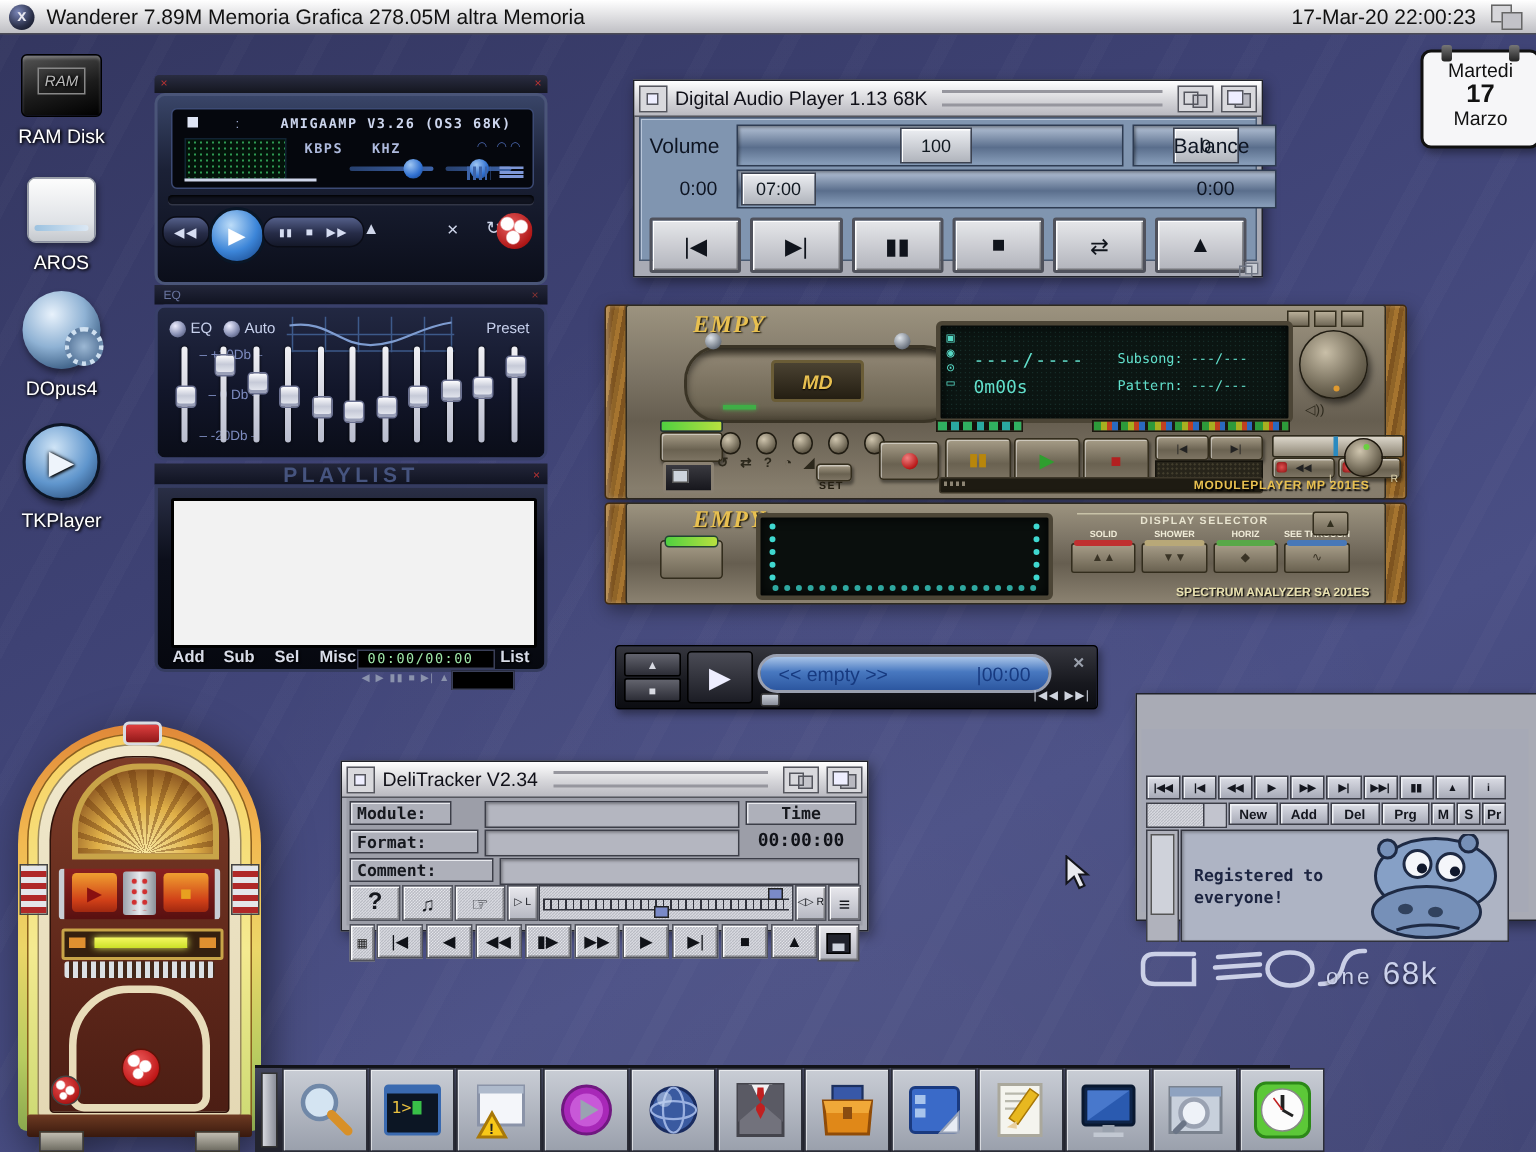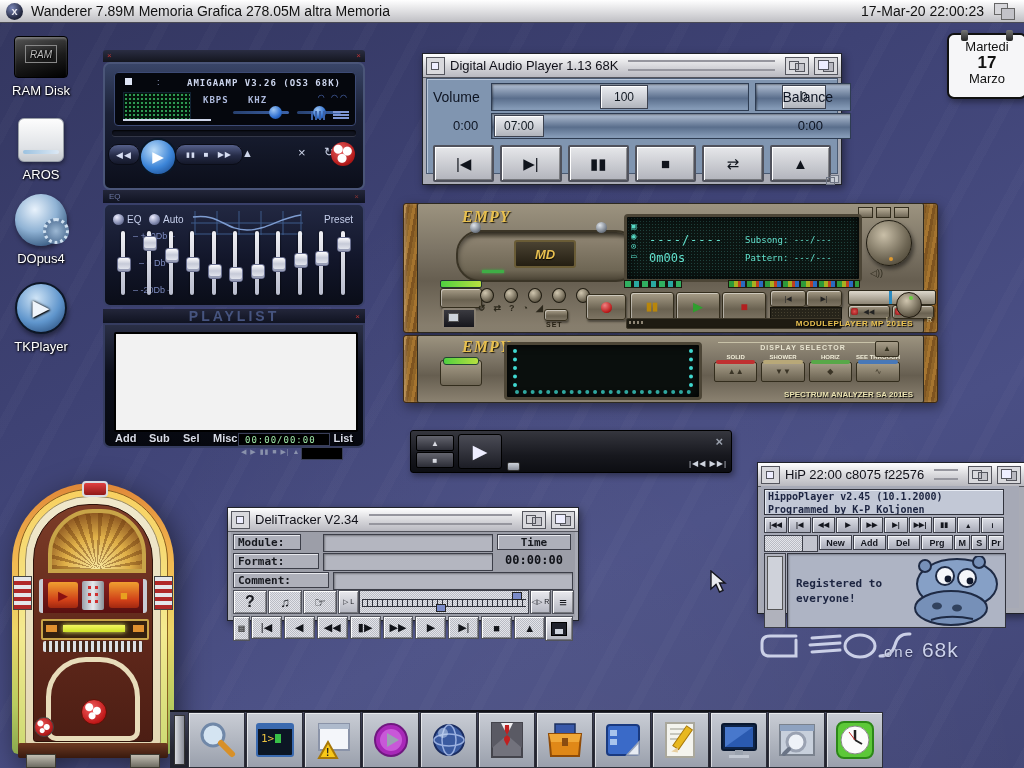--- a/index.html
+++ b/index.html
@@ -622,20 +622,24 @@
   <div id="minibar" class="abs">
     <div class="sb" style="top:4px;">
         <span>▲</span>
       </div>
     <div class="sb" style="top:21px;">
         <span>■</span>
       </div>
     <div class="play">
         <span>▶</span>
       </div>
+    <div class="pill">
+      <span>&lt;&lt; empty &gt;&gt;</span>
+      <span>|00:00</span>
+    </div>
     <div class="nub"></div>
     <div class="x">×</div>
     <div class="seekpair">|◀◀ ▶▶|</div>
   </div>
 
   <div id="deli" class="abs awin">
     <div class="atitle">
       <div class="closegad"></div>
       <span class="txt">DeliTracker V2.34</span>
       <div class="draglines"></div>
@@ -676,32 +680,21 @@
           <div class="tb bev dither">■</div>
           <div class="tb bev dither">▲</div>
         </div>
       <div class="disk bev">
           <i></i>
         </div>
     </div>
   </div>
 
   <div id="hip" class="abs awin">
-    <div class="atitle">
-      <div class="closegad"></div>
-      <span class="txt">HiP 22:00 c8075 f22576</span>
-      <div class="draglines"></div>
-      <div class="gad zoom"></div>
-      <div class="gad depth"></div>
-    </div>
     <div class="content">
-      <div class="info">
-        <div>HippoPlayer v2.45 (10.1.2000)</div>
-        <div>Programmed by K-P Koljonen</div>
-      </div>
       <div id="hip-transport">
           <div class="hb">|◀◀</div>
           <div class="hb">|◀</div>
           <div class="hb">◀◀</div>
           <div class="hb">▶</div>
           <div class="hb">▶▶</div>
           <div class="hb">▶|</div>
           <div class="hb">▶▶|</div>
           <div class="hb">▮▮</div>
           <div class="hb">▲</div>

